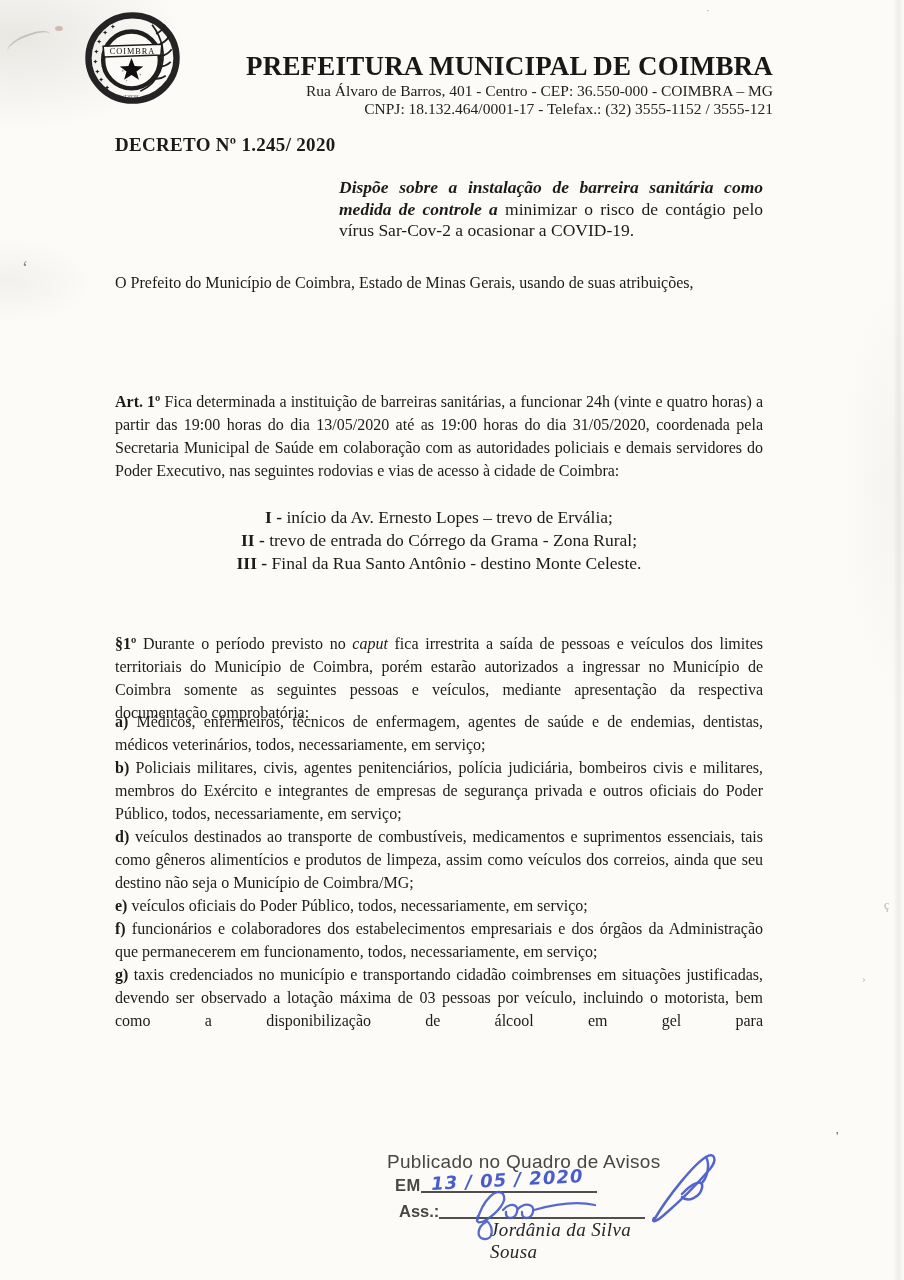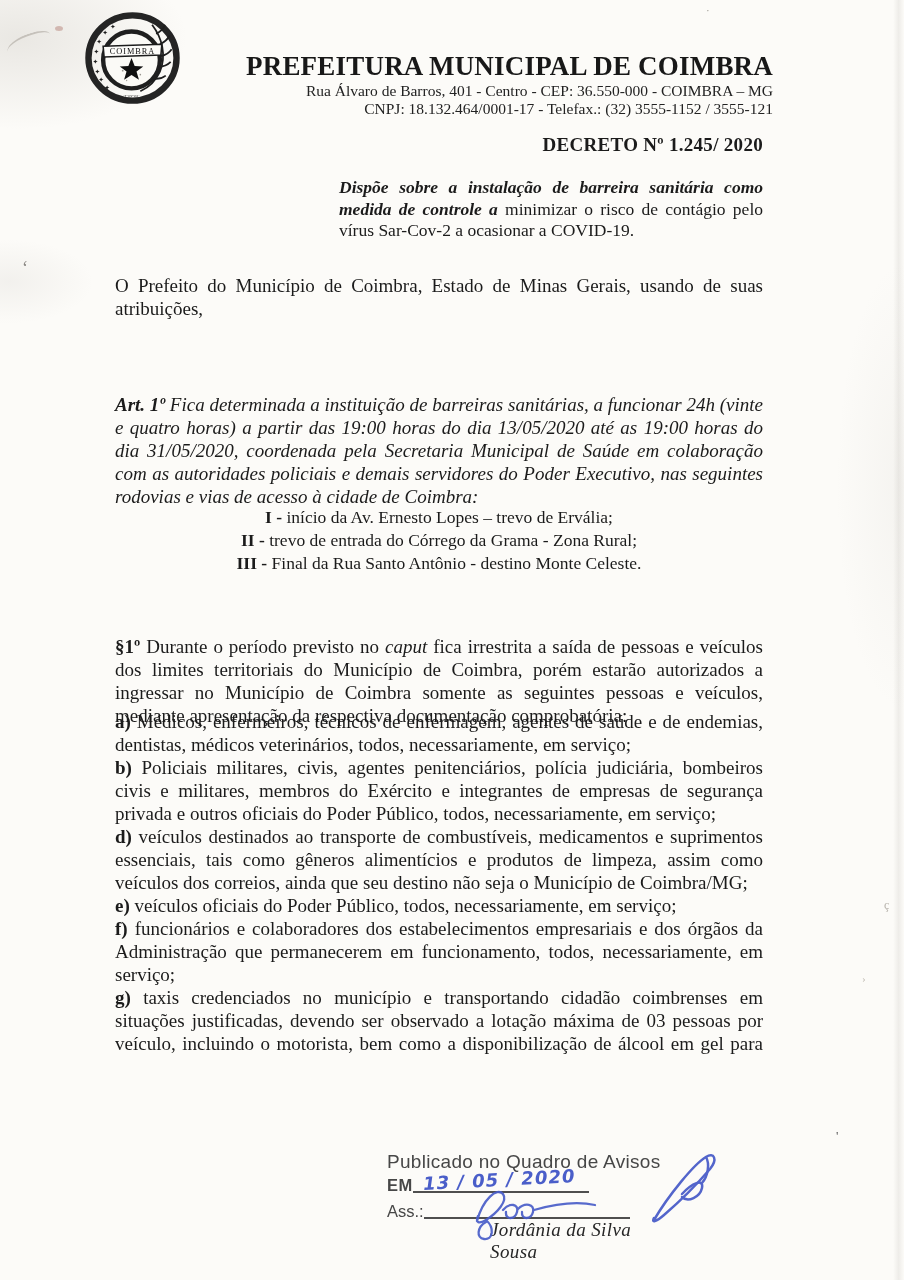--- a/index.html
+++ b/index.html
@@ -7,45 +7,45 @@
   .page{
     position:relative;width:904px;height:1280px;overflow:hidden;color:#1b1b1b;
     background:
       radial-gradient(ellipse 260px 140px at 2% 3%, rgba(168,162,152,.22), transparent 65%),
       radial-gradient(ellipse 120px 60px at 1% 22%, rgba(170,165,158,.12), transparent 70%),
       radial-gradient(ellipse 90px 300px at 100% 38%, rgba(180,176,168,.10), transparent 75%),
       linear-gradient(90deg, transparent 98.8%, rgba(160,155,148,.15) 99.4%, transparent 100%),
       #fcfbf8;
   }
   .abs{position:absolute;}
-  .col{left:115px;width:648px;text-align:justify;font-size:19px;line-height:23px;}
+  .col{left:115px;width:648px;text-align:justify;font-size:16px;line-height:23px;}
   .col p{margin:0;}
   b{font-weight:bold;}
   
   .seal{left:83px;top:12px;}
   .head-text{left:203px;top:50px;width:570px;text-align:right;}
   .org{font-size:27px;font-weight:bold;margin:0;line-height:32px;white-space:nowrap;letter-spacing:.2px;color:#181818;}
   .addr{font-size:15.5px;line-height:18px;color:#222;}
   
-  .decree-no{left:115px;top:134px;width:648px;text-align:right;font-weight:bold;font-size:19px;letter-spacing:.3px;}
+  .decree-no{left:115px;top:134px;width:648px;text-align:left;font-weight:bold;font-size:19px;letter-spacing:.3px;}
   .decreta{left:115px;top:327px;width:648px;text-align:center;font-weight:bold;font-size:19.5px;letter-spacing:1px;}
   
   .summary{left:339px;top:177px;width:424px;text-align:justify;font-size:17.5px;line-height:21.5px;}
   .bi{font-weight:bold;font-style:italic;}
   .preamble{top:255px;}
-  .art1{top:374px;font-style:italic;}
+  .art1{top:374px;}
   .roads{top:506px;left:115px;width:648px;font-size:17.5px;line-height:23px;text-align:center;}
   .par1{top:616px;}
   .items{top:710px;}
   .fill-last{text-align-last:justify;}
   
   .stamp{left:387px;top:1151px;width:280px;height:110px;font-family:"Liberation Sans",sans-serif;color:#474747;}
   .stamp .l1{position:absolute;top:0;left:0;font-size:19px;letter-spacing:.3px;}
-  .row-em{position:absolute;top:25px;left:0;font-size:16.5px;font-weight:bold;letter-spacing:.5px;}
-  .row-ass{position:absolute;top:51px;left:0;font-size:16.5px;font-weight:normal;}
+  .row-em{position:absolute;top:25px;left:8px;font-size:16.5px;font-weight:bold;letter-spacing:.5px;}
+  .row-ass{position:absolute;top:51px;left:12px;font-size:16.5px;font-weight:bold;}
   .uline{display:inline-block;border-bottom:2px solid #4f4f4f;height:15px;position:relative;vertical-align:-2px;}
   .uline.em{width:176px;}
   .uline.ass{width:206px;}
   .hand-date{position:absolute;left:10px;top:-7px;color:#4a5ec9;font-family:"DejaVu Sans",sans-serif;font-style:italic;font-size:18px;letter-spacing:1px;transform:rotate(-3deg);white-space:nowrap;}
   .signer{position:absolute;top:68px;left:57px;font-family:"Liberation Serif",serif;font-style:italic;font-size:19px;color:#262626;letter-spacing:.4px;margin-left:46px;}
   .ink{stroke:#4a5ec9;fill:none;stroke-linecap:round;}
   
   .artifact{color:#8a8783;font-size:15px;}
   .streak{width:46px;height:16px;border-top:2px solid rgba(150,144,136,.45);border-radius:60% 40% 0 0;transform:rotate(-18deg);}
   .speck{width:8px;height:5px;background:rgba(186,140,132,.55);border-radius:50%;}

